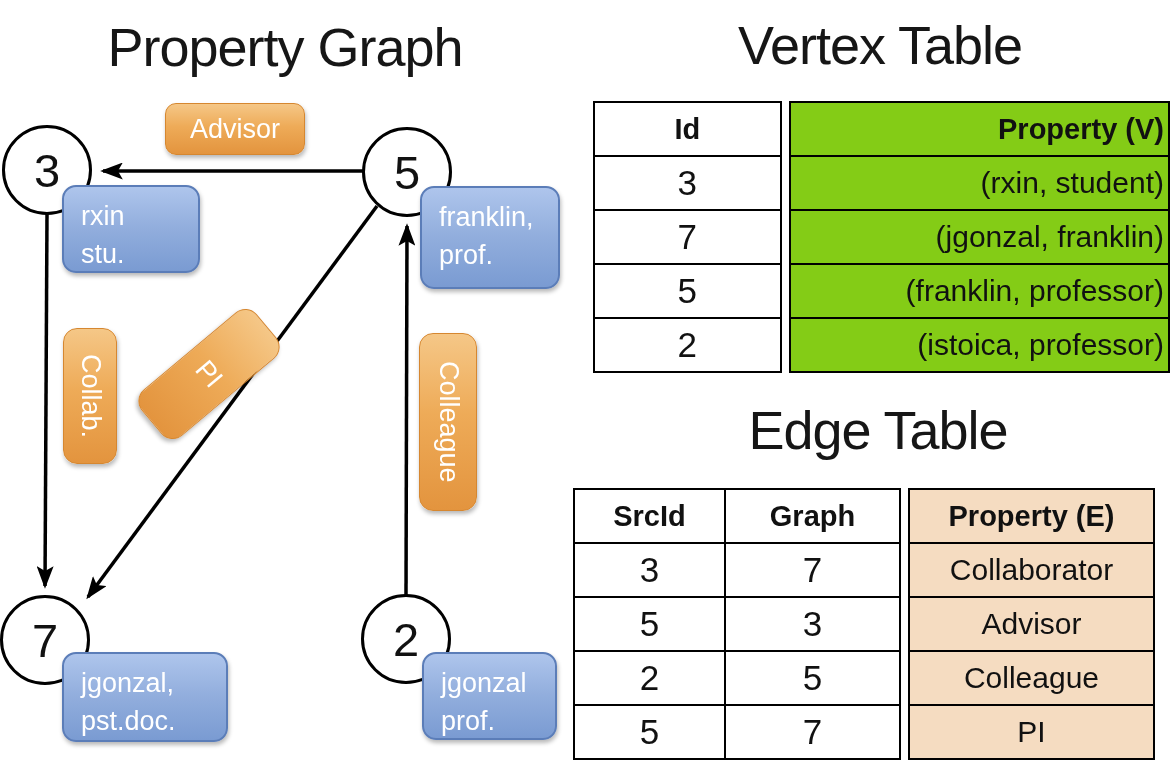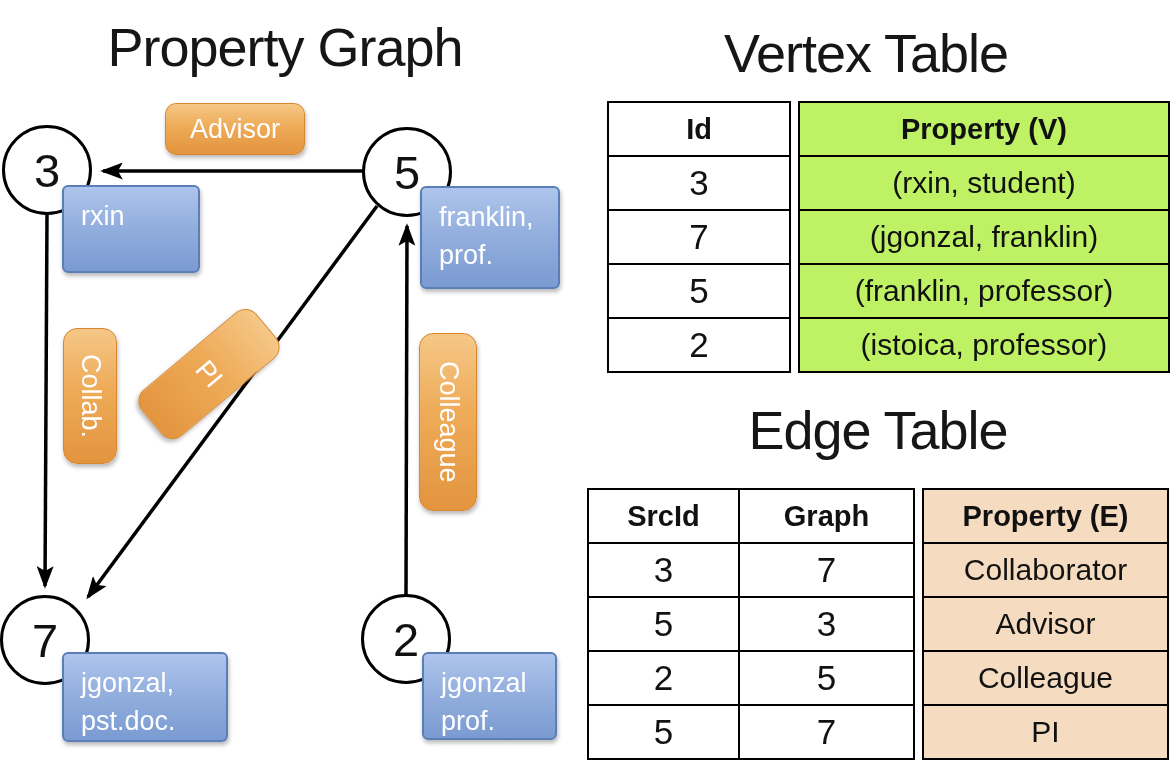--- a/index.html
+++ b/index.html
@@ -15,21 +15,21 @@
   .big-title {
     position: absolute;
     font-size: 54px;
     font-weight: 300;
     letter-spacing: -1px;
     color: #161616;
     text-align: center;
     white-space: nowrap;
   }
   #title-graph  { left: 85px;  top: 16px; width: 400px; }
-  #title-vertex { left: 579px; top: 14px; width: 574px; margin-top: 8px; }
+  #title-vertex { left: 593px; top: 14px; width: 574px; }
   #title-edge   { left: 589px; top: 399px; width: 578px; }
 
   
   svg.edge-layer { position:absolute; left:0; top:0; width:1170px; height:760px; pointer-events:none; }
 
   .node {
     position: absolute;
     width: 90px; height: 90px;
     border: 3.5px solid #000;
     border-radius: 50%;
@@ -61,53 +61,53 @@
   #label-pi {
     left: 179px; top: 299px; width: 60px; height: 150px;
     border-radius: 15px;
     transform: rotate(50deg);
   }
 
   .prop-box {
     position: absolute;
     background: linear-gradient(180deg, #aec5ec 0%, #92aedd 48%, #7a9bd2 100%);
     border: 2px solid #5b7db8;
-    border-radius: 6px;
+    border-radius: 14px;
     color: #fff;
     font-size: 27px;
     line-height: 1.42;
     padding: 10px 0 6px 17px;
     box-shadow: 1px 3px 4px rgba(0,0,0,0.28);
     z-index: 4;
   }
   #prop-3 { left: 62px;  top: 185px; width: 138px; height: 88px; }
   #prop-5 { left: 420px; top: 186px; width: 140px; height: 103px; }
   #prop-7 { left: 62px;  top: 652px; width: 166px; height: 90px; }
   #prop-2 { left: 422px; top: 652px; width: 135px; height: 88px; }
 
   
-  .tbl-wrap { position: absolute; display: flex; margin-left: 14px; }
+  .tbl-wrap { position: absolute; display: flex; }
   #vertex-table { left: 593px; top: 101px; }
   #edge-table   { left: 573px; top: 488px; }
   .gap { width: 7px; }
   table { border-collapse: collapse; table-layout: fixed; }
   td {
     border: 2.6px solid #000;
     height: 54px;
     text-align: center;
     vertical-align: middle;
     font-size: 30px;
     font-weight: 300;
     padding: 0 4px;
     overflow: hidden;
     white-space: nowrap;
   }
   td.hdr { font-weight: bold; font-size: 29px; }
   td.num { font-size: 35px; }
-  .fill-blue   { background: #bef264; }
+  .fill-blue   { background: #84cc16; text-align: right; }
   .fill-orange { background: #f5dcc1; }
   col.c-id   { width: 187px; }
   col.c-vprop{ width: 380px; }
   col.c-src  { width: 151px; }
   col.c-dst  { width: 175px; }
   col.c-eprop{ width: 245px; }
 </style>
 </head>
 <body>
 
@@ -142,20 +142,21 @@
   </div>
   <div id="label-pi" class="edge-label">
     <span>PI</span>
   </div>
   <div id="label-colleague" class="edge-label vertical-label">
     <span>Colleague</span>
   </div>
 
   <div id="prop-3" class="prop-box">
     <div>rxin</div>
+    <div>stu.</div>
   </div>
   <div id="prop-5" class="prop-box">
     <div>franklin,</div>
     <div>prof.</div>
   </div>
   <div id="prop-7" class="prop-box">
     <div>jgonzal,</div>
     <div>pst.doc.</div>
   </div>
   <div id="prop-2" class="prop-box">

